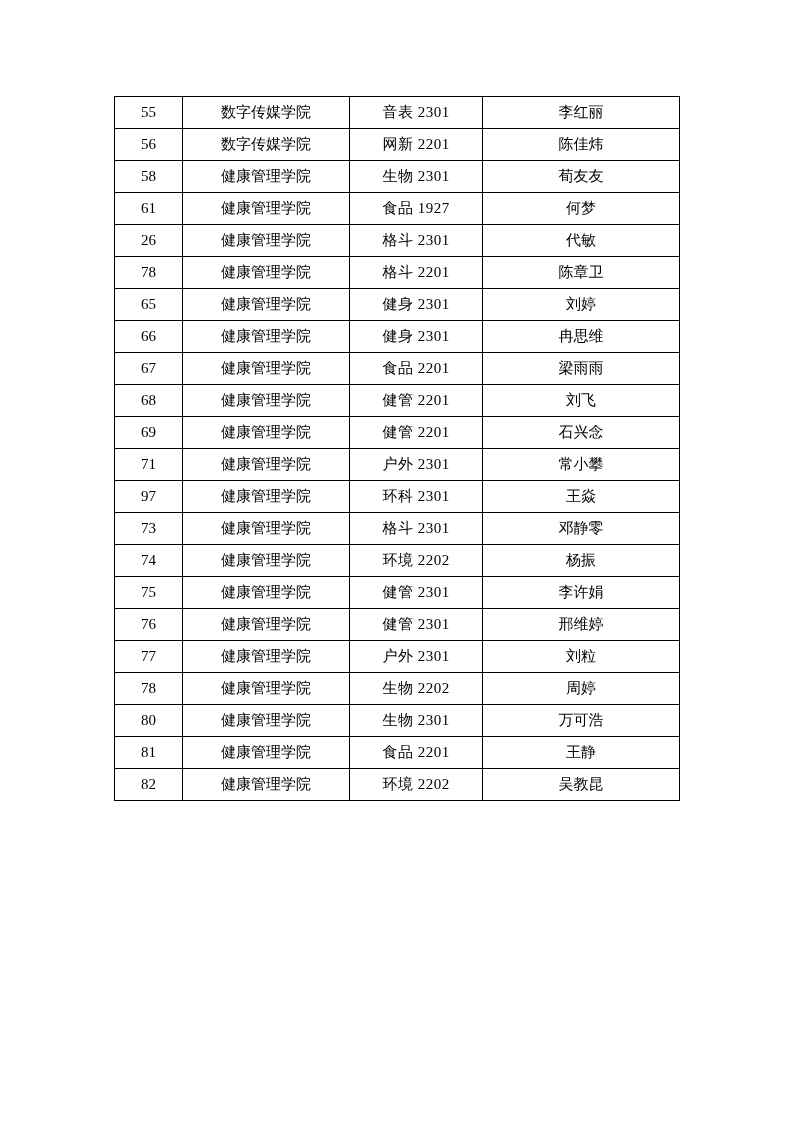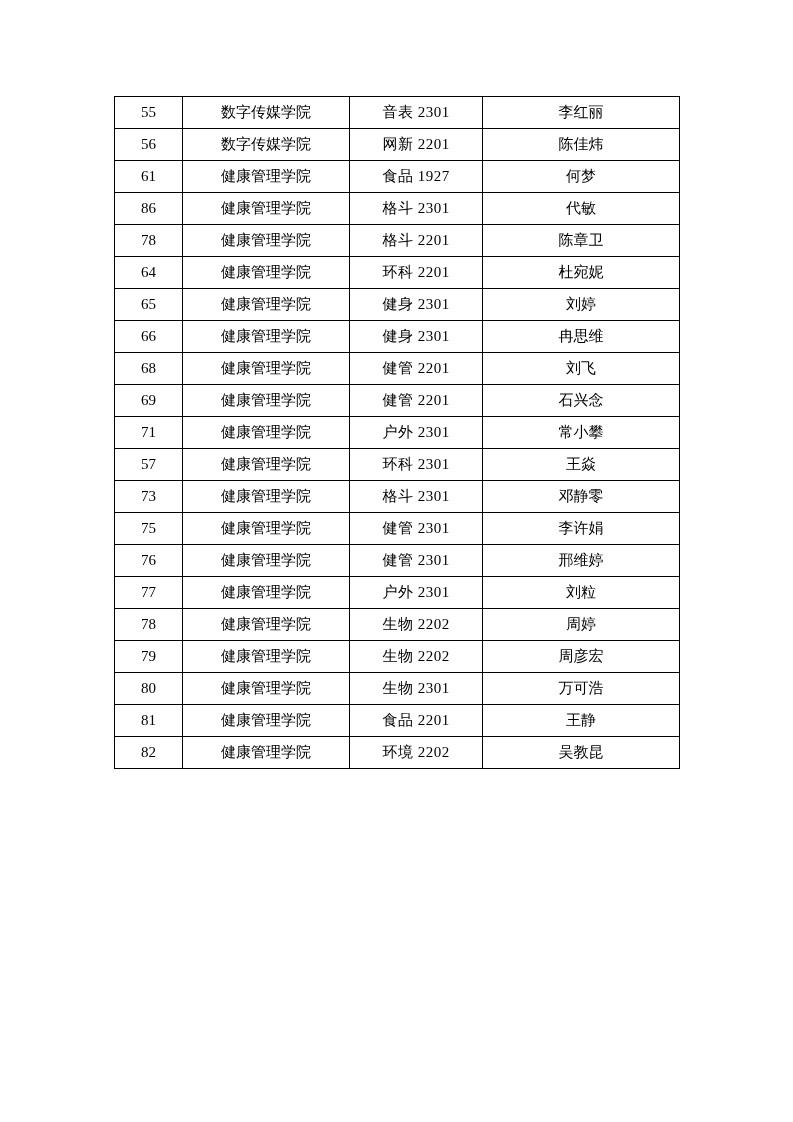--- a/index.html
+++ b/index.html
@@ -63,84 +63,96 @@
           <td class="cls-sp">音表 2301</td>
           <td>李红丽</td>
         </tr>
         <tr>
           <td class="idx">56</td>
           <td>数字传媒学院</td>
           <td class="cls-sp">网新 2201</td>
           <td>陈佳炜</td>
         </tr>
         <tr>
+          <td class="idx">58</td>
+          <td>健康管理学院</td>
+          <td class="cls-sp">生物 2301</td>
+          <td>荀友友</td>
+        </tr>
+        <tr>
           <td class="idx">61</td>
           <td>健康管理学院</td>
           <td class="cls-sp">食品 1927</td>
           <td>何梦</td>
         </tr>
         <tr>
-          <td class="idx">86</td>
+          <td class="idx">26</td>
           <td>健康管理学院</td>
           <td class="cls-sp">格斗 2301</td>
           <td>代敏</td>
         </tr>
         <tr>
           <td class="idx">78</td>
           <td>健康管理学院</td>
           <td class="cls-sp">格斗 2201</td>
           <td>陈章卫</td>
-        </tr>
-        <tr>
-          <td class="idx">64</td>
-          <td>健康管理学院</td>
-          <td class="cls-sp">环科 2201</td>
-          <td>杜宛妮</td>
         </tr>
         <tr>
           <td class="idx">65</td>
           <td>健康管理学院</td>
           <td class="cls-sp">健身 2301</td>
           <td>刘婷</td>
         </tr>
         <tr>
           <td class="idx">66</td>
           <td>健康管理学院</td>
           <td class="cls-sp">健身 2301</td>
           <td>冉思维</td>
+        </tr>
+        <tr>
+          <td class="idx">67</td>
+          <td>健康管理学院</td>
+          <td class="cls-sp">食品 2201</td>
+          <td>梁雨雨</td>
         </tr>
         <tr>
           <td class="idx">68</td>
           <td>健康管理学院</td>
           <td class="cls-sp">健管 2201</td>
           <td>刘飞</td>
         </tr>
         <tr>
           <td class="idx">69</td>
           <td>健康管理学院</td>
           <td class="cls-sp">健管 2201</td>
           <td>石兴念</td>
         </tr>
         <tr>
           <td class="idx">71</td>
           <td>健康管理学院</td>
           <td class="cls-sp">户外 2301</td>
           <td>常小攀</td>
         </tr>
         <tr>
-          <td class="idx">57</td>
+          <td class="idx">97</td>
           <td>健康管理学院</td>
           <td class="cls-sp">环科 2301</td>
           <td>王焱</td>
         </tr>
         <tr>
           <td class="idx">73</td>
           <td>健康管理学院</td>
           <td class="cls-sp">格斗 2301</td>
           <td>邓静零</td>
+        </tr>
+        <tr>
+          <td class="idx">74</td>
+          <td>健康管理学院</td>
+          <td class="cls-sp">环境 2202</td>
+          <td>杨振</td>
         </tr>
         <tr>
           <td class="idx">75</td>
           <td>健康管理学院</td>
           <td class="cls-sp">健管 2301</td>
           <td>李许娟</td>
         </tr>
         <tr>
           <td class="idx">76</td>
           <td>健康管理学院</td>
@@ -153,26 +165,20 @@
           <td class="cls-sp">户外 2301</td>
           <td>刘粒</td>
         </tr>
         <tr>
           <td class="idx">78</td>
           <td>健康管理学院</td>
           <td class="cls-sp">生物 2202</td>
           <td>周婷</td>
         </tr>
         <tr>
-          <td class="idx">79</td>
-          <td>健康管理学院</td>
-          <td class="cls-sp">生物 2202</td>
-          <td>周彦宏</td>
-        </tr>
-        <tr>
           <td class="idx">80</td>
           <td>健康管理学院</td>
           <td class="cls-sp">生物 2301</td>
           <td>万可浩</td>
         </tr>
         <tr>
           <td class="idx">81</td>
           <td>健康管理学院</td>
           <td class="cls-sp">食品 2201</td>
           <td>王静</td>

